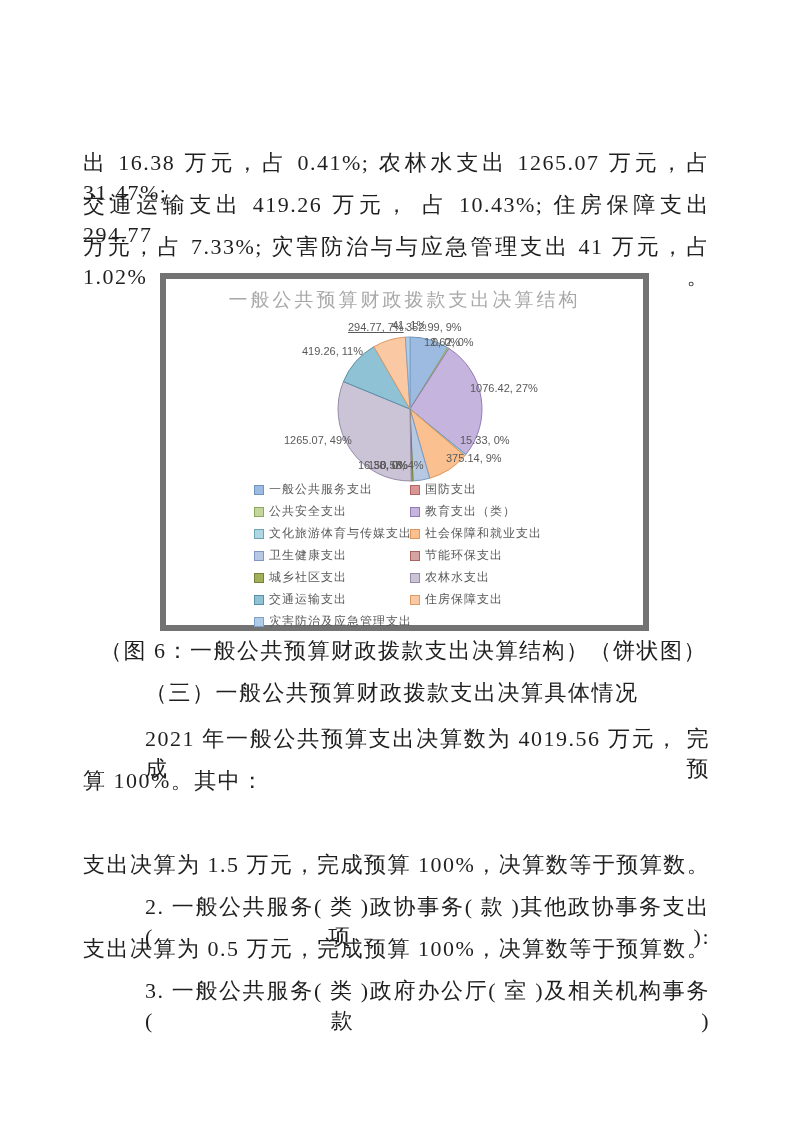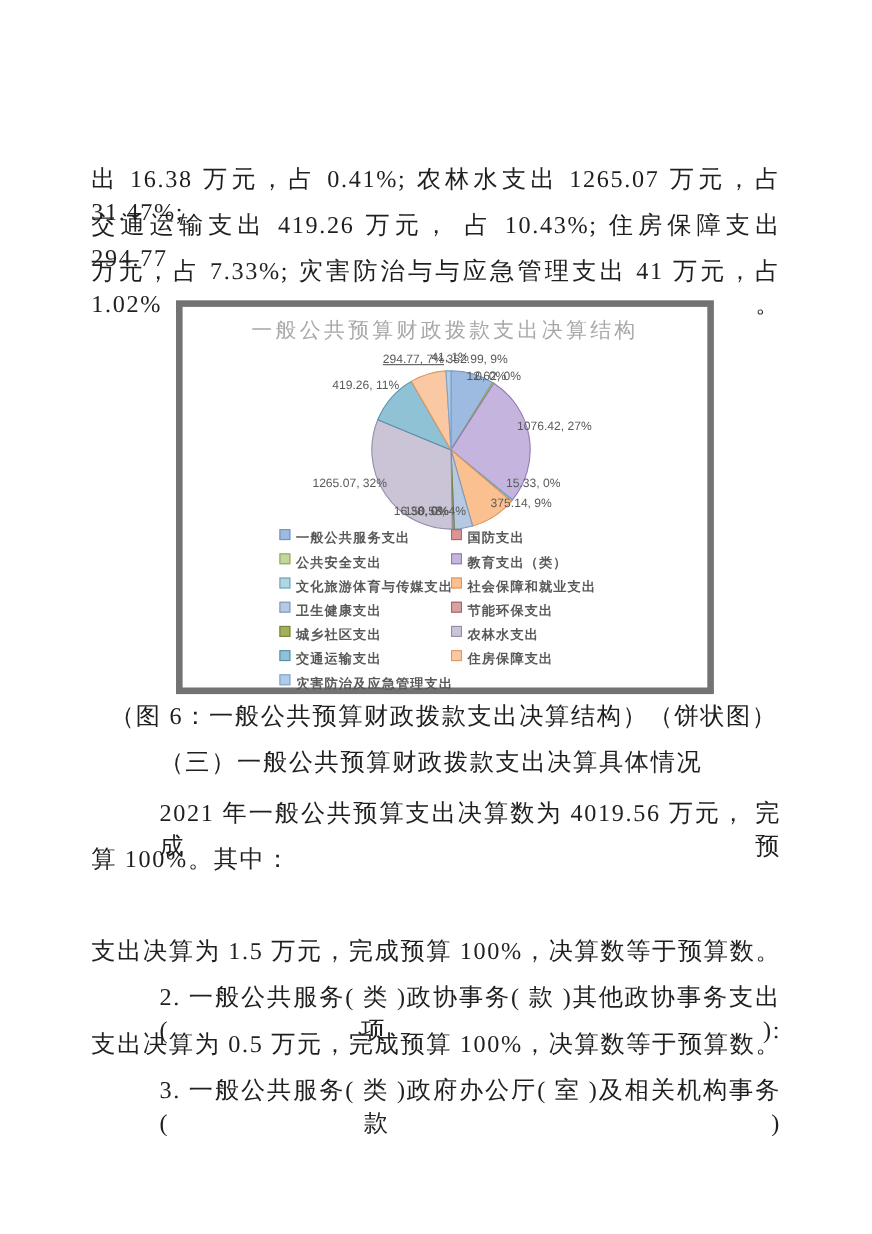--- a/index.html
+++ b/index.html
@@ -29,21 +29,21 @@
   }
   .pie-svg{position:absolute;left:0;top:0;}
   .plabel{
     position:absolute;font-size:11px;color:#595959;white-space:nowrap;
     font-family:"Liberation Sans","DejaVu Sans",sans-serif;
   }
   .legend{
     position:absolute;left:88px;top:202px;display:grid;
     grid-template-columns:150px auto;column-gap:6px;row-gap:5px;
   }
-  .legend-item{display:flex;gap:5px;font-weight:bold;}
+  .legend-item{display:flex;align-items:center;gap:5px;}
   .legend-item .sw{width:8px;height:8px;flex:0 0 auto;border:1px solid #888;}
   .legend-item .lt{font-size:12px;color:#595959;letter-spacing:1px;white-space:nowrap;}
 </style>
 </head>
 <body>
 
 <div class="page">
 
   <div class="line stretch" style="top:148px">出 16.38 万元，占 0.41%; 农林水支出 1265.07 万元，占 31.47%;</div>
   <div class="line stretch" style="top:190px">交通运输支出 419.26 万元， 占 10.43%;  住房保障支出 294.77</div>
@@ -67,21 +67,21 @@
     <div id="pie-labels">
         <span class="plabel" style="left: 240px; top: 42px;">352.99, 9%</span>
         <span class="plabel" style="left: 266px; top: 57px;">0, 0%</span>
         <span class="plabel" style="left: 258px; top: 57px;">12.62, 0%</span>
         <span class="plabel" style="left: 304px; top: 103px;">1076.42, 27%</span>
         <span class="plabel" style="left: 294px; top: 155px;">15.33, 0%</span>
         <span class="plabel" style="left: 280px; top: 173px;">375.14, 9%</span>
         <span class="plabel" style="left: 202px; top: 180px;">150.58, 4%</span>
         <span class="plabel" style="left: 214px; top: 180px;">0, 0%</span>
         <span class="plabel" style="left: 192px; top: 180px;">16.38, 0%</span>
-        <span class="plabel" style="left: 118px; top: 155px;">1265.07, 32%</span>
+        <span class="plabel" style="left: 118px; top: 155px;">1265.07, 49%</span>
         <span class="plabel" style="left: 136px; top: 66px;">419.26, 11%</span>
         <span class="plabel" style="left: 182px; top: 42px; text-decoration: underline;">294.77, 7%</span>
         <span class="plabel" style="left: 226px; top: 40px;">41, 1%</span>
       </div>
     <div class="legend" id="legend">
         <div class="legend-item">
           <span class="sw" style="background: rgb(157, 187, 224); border-color: rgb(111, 148, 189);"></span>
           <span class="lt">一般公共服务支出</span>
         </div>
         <div class="legend-item">

